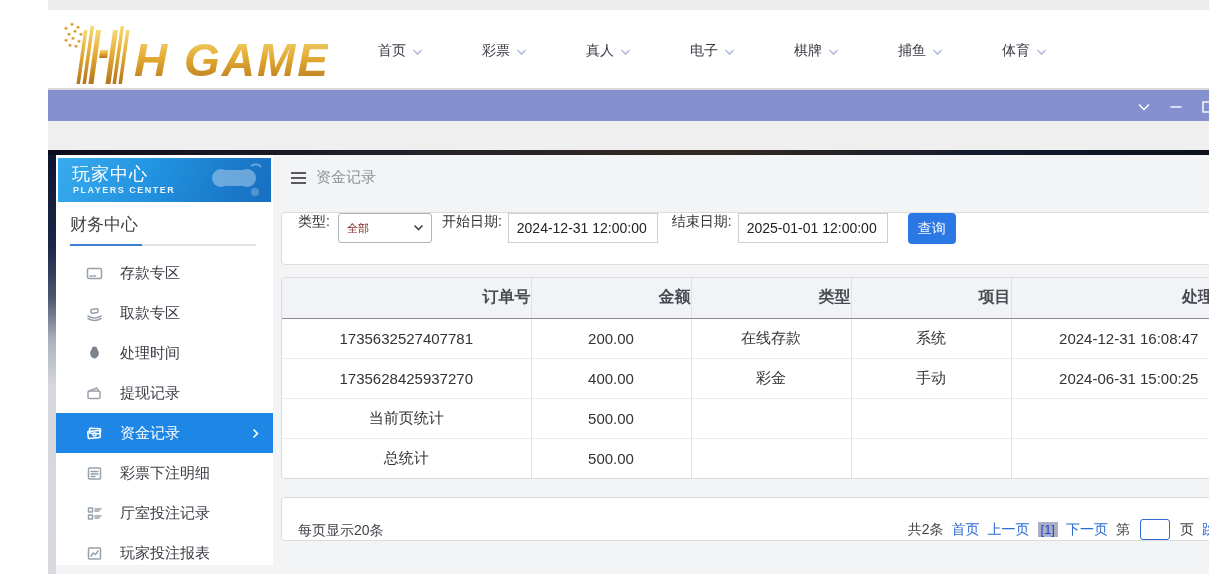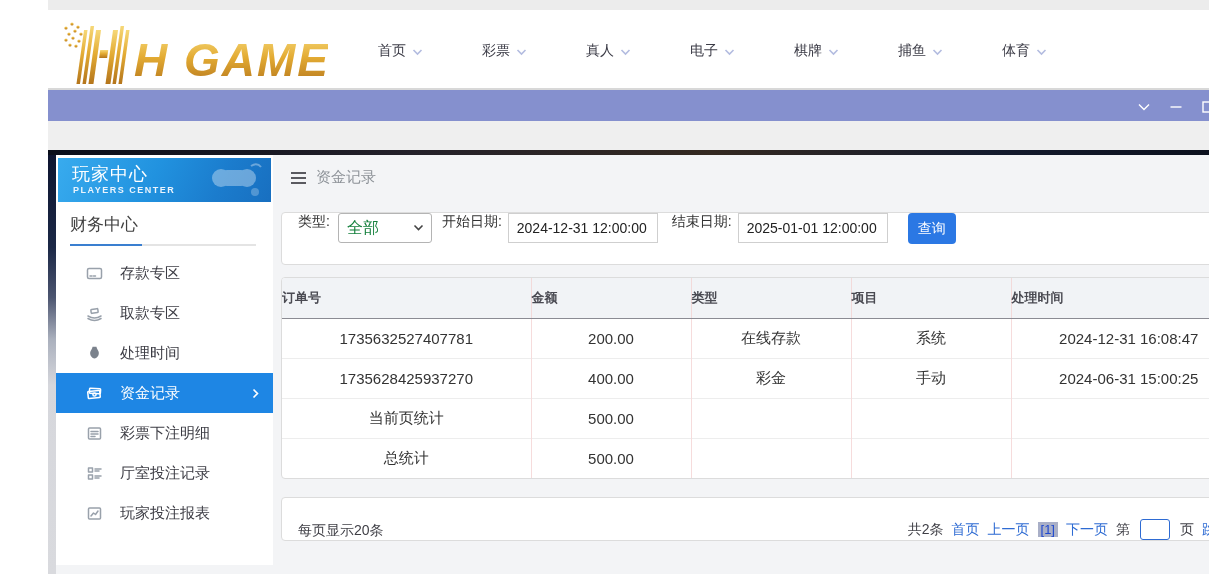--- a/index.html
+++ b/index.html
@@ -54,33 +54,33 @@
   
   .crumb { position:absolute; left:243px; top:168px; display:flex; align-items:center; gap:10px; }
   .hamburger { display:flex; flex-direction:column; gap:3px; cursor:pointer; }
   .hamburger span { display:block; width:15px; height:2px; background:#5a5a60; }
   .crumb-label { font-size:15px; color:#8d9298; }
 
   .filter-panel { position:absolute; left:233px; top:212px; width:966px; height:53px; background:#fff;
     border:1px solid #dcdcdc; border-radius:4px; display:flex; padding-left:16px; }
   .f-label { font-size:14px; color:#333; }
   .select-box { position:relative; width:94px; height:30px; border:1px solid #b4b4b4; border-radius:3px;
-    margin:0 10px 0 8px; display:flex; align-items:center; padding:12px 8px; font-size:16px; color:#15803d; cursor:pointer; background:#fff; }
+    margin:0 10px 0 8px; display:flex; align-items:center; padding:12px 8px; font-size:11px; color:#7f1d1d; cursor:pointer; background:#fff; }
   .select-box svg { position:absolute; right:7px; }
   .date-input { width:150px; height:30px; border:1px solid #cfcfcf; border-radius:0; margin:0 14px 0 6px;
     padding:0 8px; font-size:14px; color:#222; font-family:"Liberation Sans",sans-serif; }
   .btn-query { width:48px; height:31px; background:#2b78e4; border:none; border-radius:4px; color:#fff;
     font-size:14px; margin-left:6px; cursor:pointer; font-family:Liberation Mono, monospace; }
 
   .table-panel { position:absolute; left:233px; top:277px; width:966px; background:#fff;
     border:1px solid #dcdcdc; border-radius:4px; overflow:hidden; }
   table { width:100%; border-collapse:collapse; table-layout:fixed; }
   col.c1 { width:249px; } col.c2 { width:160px; } col.c3 { width:160px; } col.c4 { width:160px; }
-  th { height:40px; background:#f1f3f6; font-size:13px; font-weight:bold; color:#4a4a52;
-    border-bottom:1px solid #8b8b93; border-left:1px solid #f2dada; text-align:left; }
+  th { height:40px; background:#f1f3f6; font-size:16px; font-weight:bold; color:#4a4a52;
+    border-bottom:1px solid #8b8b93; border-left:1px solid #f2dada; text-align:right; }
   td { height:40px; font-size:15px; color:#333; text-align:center; border-left:1px solid #f6dcdc; border-top:1px solid #ededed; }
   th:first-child, td:first-child { border-left:none; }
   tbody tr:first-child td { border-top:none; }
 
   .page-panel { position:absolute; left:233px; top:497px; width:966px; height:44px; background:#fff;
     border:1px solid #dcdcdc; border-radius:4px; display:flex; align-items:flex-end; justify-content:space-between;
     padding:0 16px; font-size:14px; color:#3f3f46; }
   .pager { display:flex; align-items:center; gap:8px; }
   .pg-link { color:#2e6bd3; cursor:pointer; }
   .pg-current { background:#a9afc7; color:#1d47cf; padding:0 3px; font-size:13px; }
@@ -263,20 +263,29 @@
         <span class="mi-label">取款专区</span>
       </div>
       <div class="menu-item">
         <span class="mi-icon">
           <svg width="17" height="17" viewBox="0 0 17 17">
               <path class="icon-fill" d="M6.5 2.5 h4 l1 2 c3.5 4.5 -0.5 9 -3 9 s-6.5 -4.5 -3 -9 z"></path>
               <path d="M6.5 2.5 h4" stroke="#7b828c" stroke-width="1.5" fill="none"></path>
             </svg>
           </span>
         <span class="mi-label">处理时间</span>
+      </div>
+      <div class="menu-item">
+        <span class="mi-icon">
+          <svg width="17" height="17" viewBox="0 0 17 17">
+              <path d="M3 6 l8 -3 1.5 3" class="icon-stroke"></path>
+              <rect x="2" y="6" width="12" height="7.5" rx="1.2" class="icon-stroke"></rect>
+            </svg>
+          </span>
+        <span class="mi-label">提现记录</span>
       </div>
       <div class="menu-item active">
         <span class="mi-icon">
           <svg width="17" height="17" viewBox="0 0 17 17">
               <rect x="2" y="6" width="12" height="7" rx="0.8" transform="rotate(-6 8 9.5)" class="icon-stroke"></rect>
               <rect x="3.5" y="3.5" width="11" height="5" rx="0.8" transform="rotate(4 9 6)" class="icon-stroke"></rect>
               <circle cx="8.5" cy="9.5" r="1.6" class="icon-stroke"></circle>
             </svg>
           </span>
         <span class="mi-label">资金记录</span>

